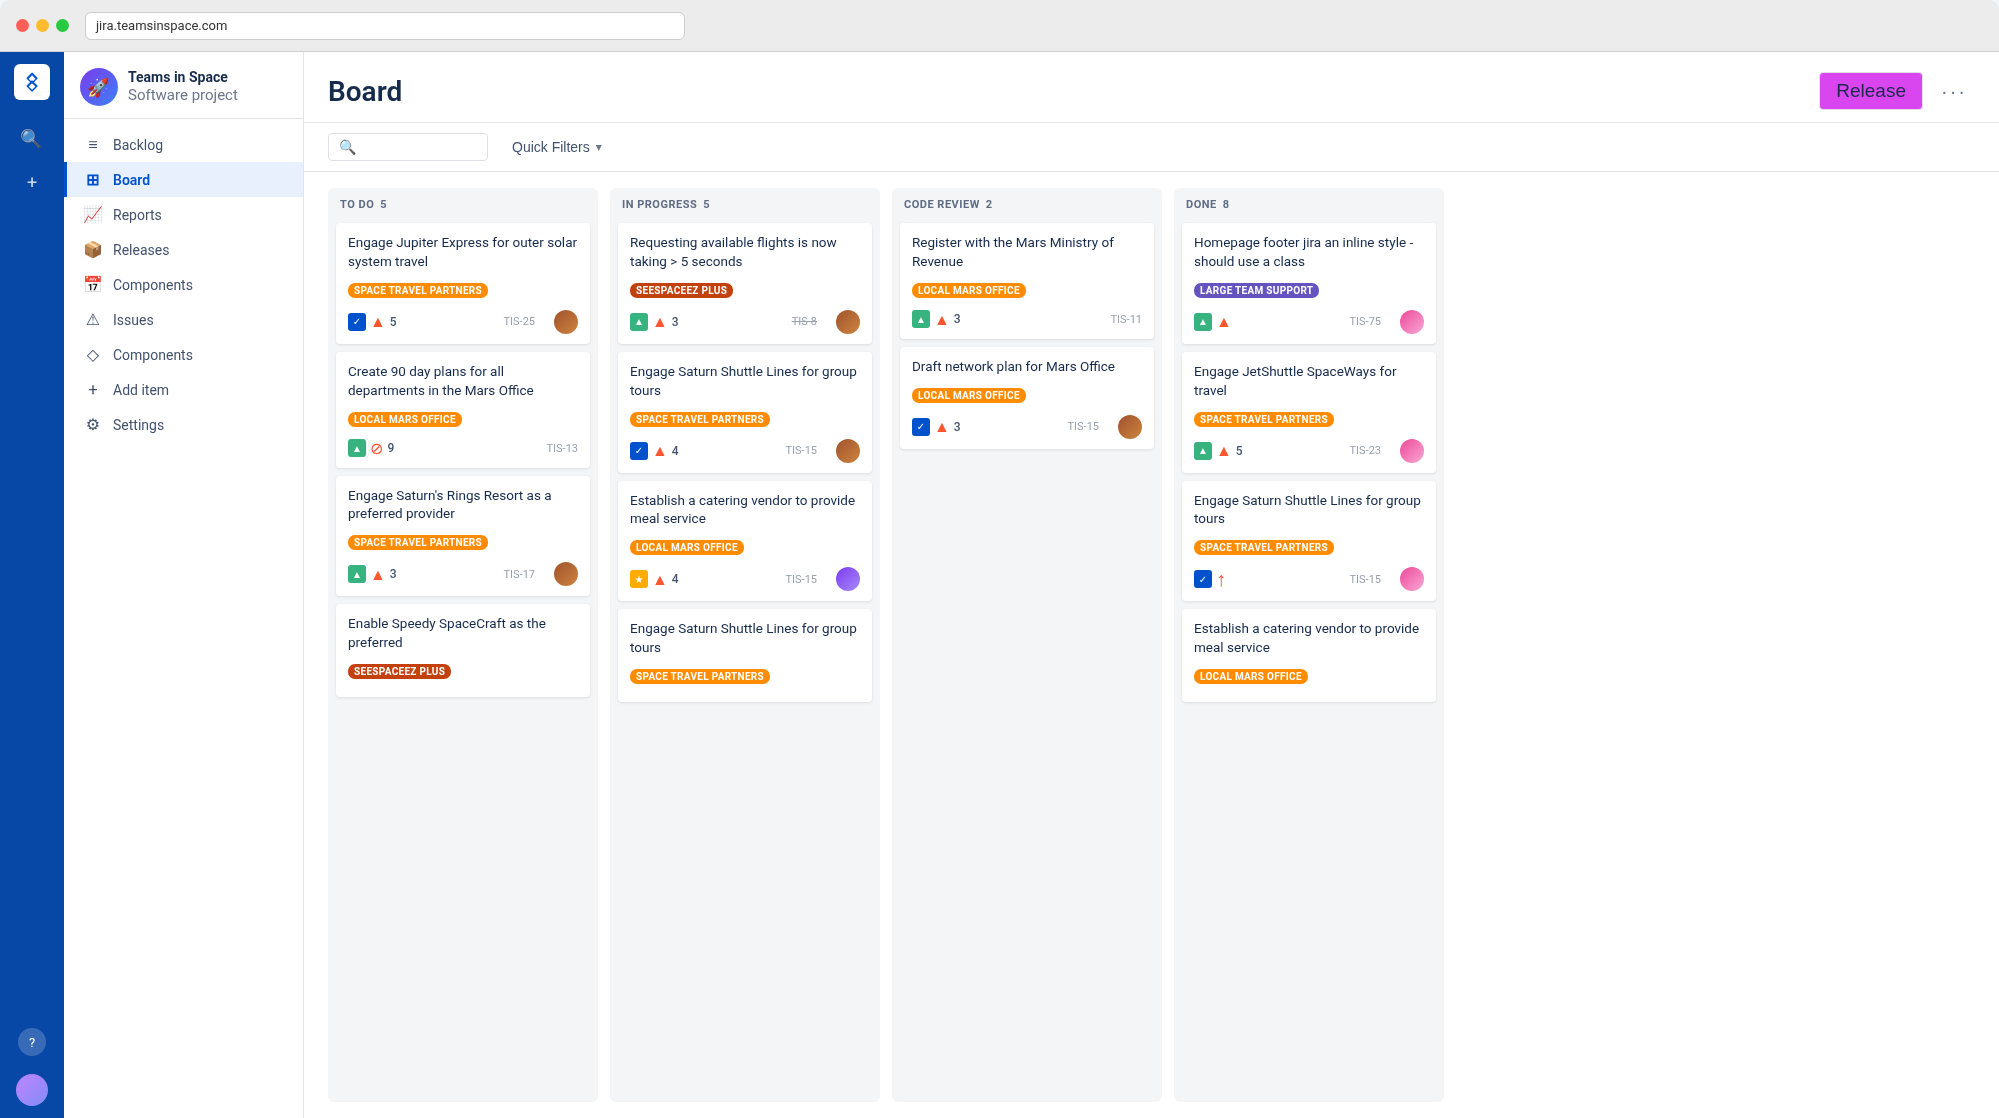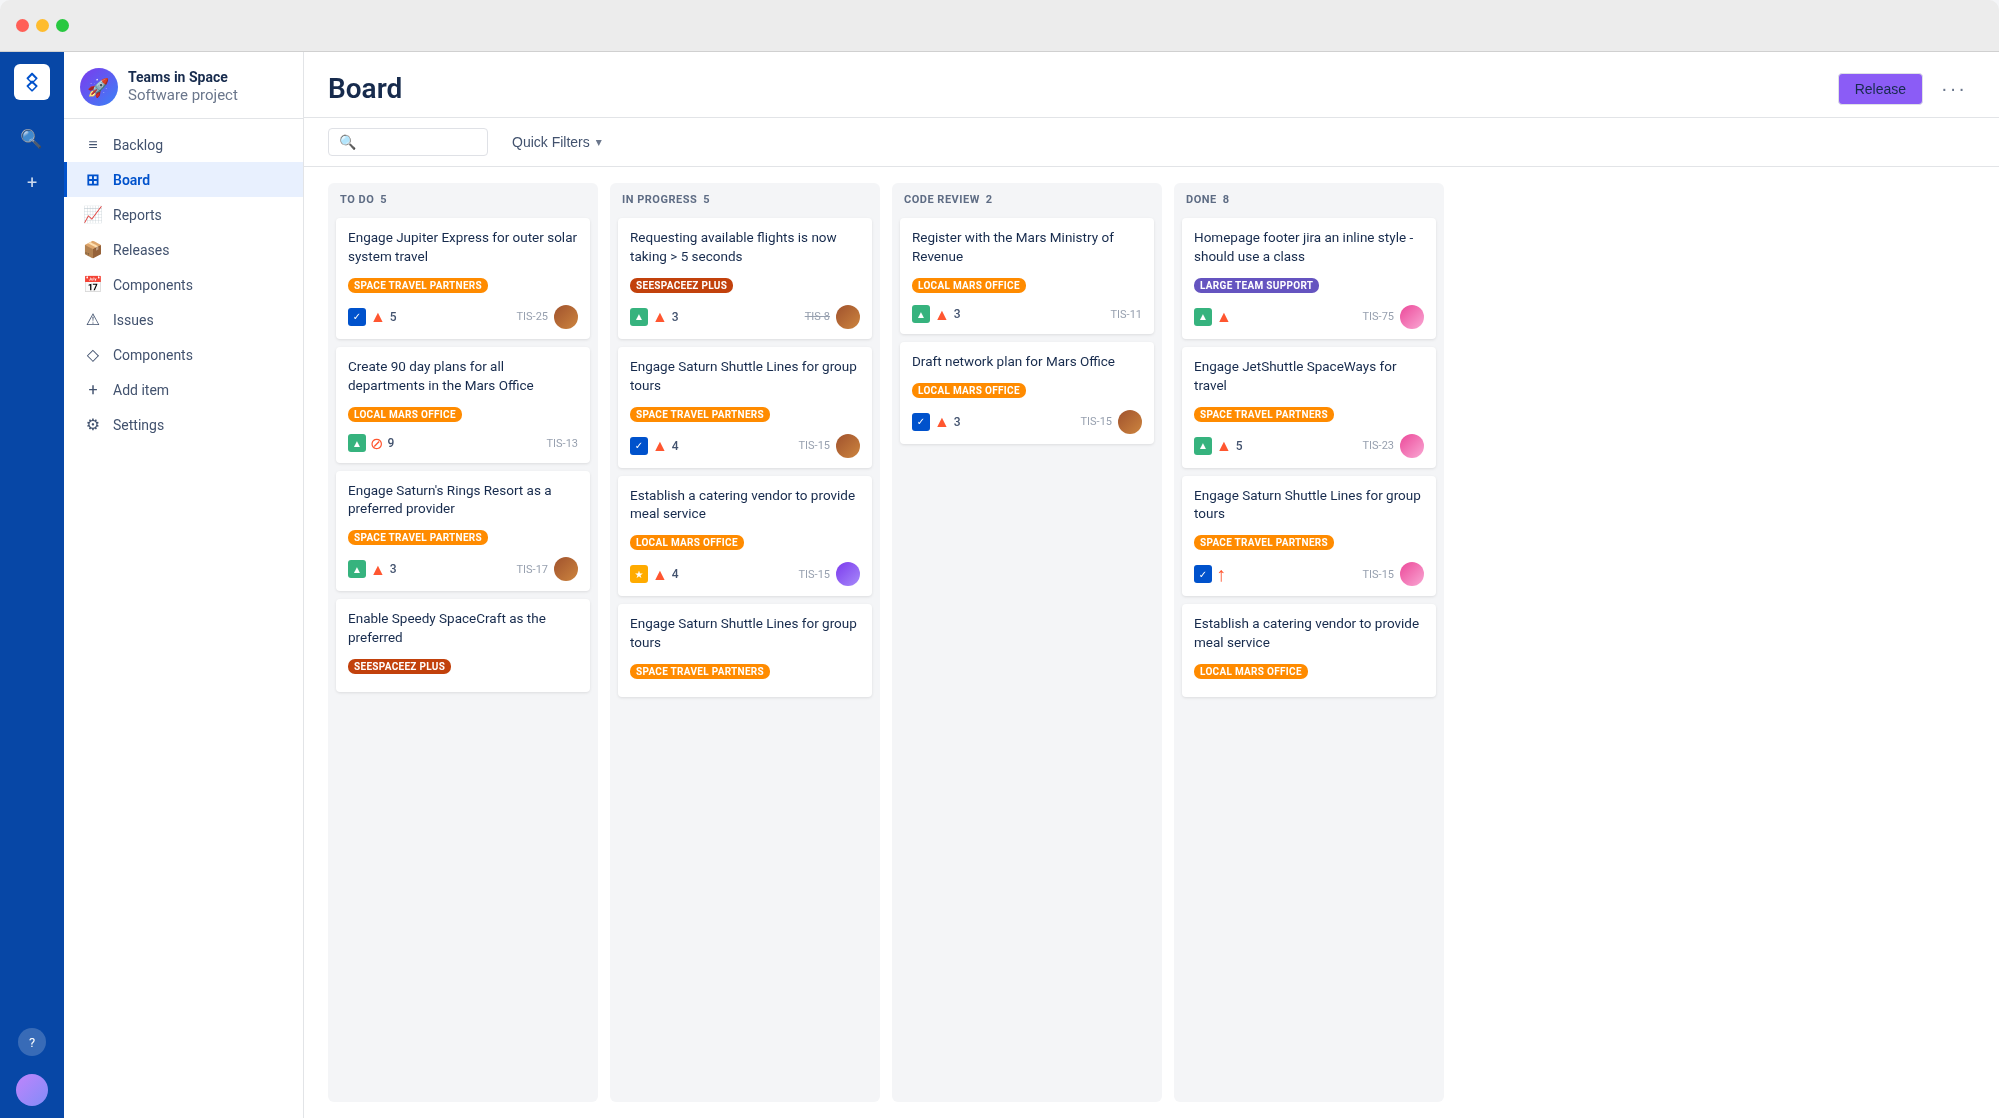--- a/index.html
+++ b/index.html
@@ -142,24 +142,24 @@
       border-bottom: 1px solid #e2e4e7;
     }
     .page-title {
       font-size: 28px;
       font-weight: 600;
       color: #172b4d;
     }
     .header-actions { display: flex; align-items: center; gap: 10px; }
     .release-btn {
       border: 1px solid #dfe1e6;
-      background: #8b5cf6;
+      background: #d946ef;
       padding: 7px 16px;
       border-radius: 4px;
-      font-size: 14px;
+      font-size: 19px;
       font-weight: 500;
       color: #172b4d;
       cursor: pointer;
     }
     .more-btn {
       background: none;
       border: none;
       font-size: 20px;
       color: #6b778c;
       cursor: pointer;
@@ -275,21 +275,21 @@
     .label-teal { background: #c2410c; color: white; }
     .label-purple { background: #6554c0; color: white; }
 
     .card-footer {
       display: flex;
       align-items: center;
       justify-content: space-between;
       margin-top: 4px;
     }
     .card-meta-left { display: flex; align-items: center; gap: 4px; }
-    .card-meta-right { display: flex; align-items: center; gap: 6px; }
+    .card-meta-right { display: flex; align-items: center; gap: 19px; }
     .card-id { font-size: 11px; color: #97a0af; }
     .card-id.strikethrough { text-decoration: line-through; }
     .card-avatar {
       width: 24px;
       height: 24px;
       border-radius: 50%;
       background: linear-gradient(135deg, #c084fc, #818cf8);
       flex-shrink: 0;
     }
     .avatar-brown { background: linear-gradient(135deg, #a0522d, #cd853f); }
@@ -300,20 +300,23 @@
     .chevron-icon { font-size: 12px; color: #6b778c; }
   </style>
 </head>
 <body>
 
 <div class="browser-chrome">
   <div class="browser-dots">
     <div class="dot dot-red"></div>
     <div class="dot dot-yellow"></div>
     <div class="dot dot-green"></div>
+  </div>
+  <div class="address-bar">
+    <span>jira.teamsinspace.com</span>
   </div>
 </div>
 
 <div class="app-container">
 
   <div class="icon-rail">
     <div class="rail-logo">
       <svg viewBox="0 0 24 24" fill="#0052cc">
         <path d="M11.53 2.03L6.22 7.34c-.29.29-.29.77 0 1.06l5.31 5.31c.29.29.77.29 1.06 0l5.31-5.31c.29-.29.29-.77 0-1.06l-5.31-5.31c-.15-.15-.34-.22-.53-.22s-.38.07-.53.22zm.53 2.59l3.72 3.72-3.72 3.72-3.72-3.72 3.72-3.72z"></path>
         <path d="M11.53 10.56L6.22 15.87c-.29.29-.29.77 0 1.06l5.31 5.31c.29.29.77.29 1.06 0l5.31-5.31c.29-.29.29-.77 0-1.06l-5.31-5.31c-.15-.15-.34-.22-.53-.22s-.38.07-.53.22zm.53 2.59l3.72 3.72-3.72 3.72-3.72-3.72 3.72-3.72z"></path>

